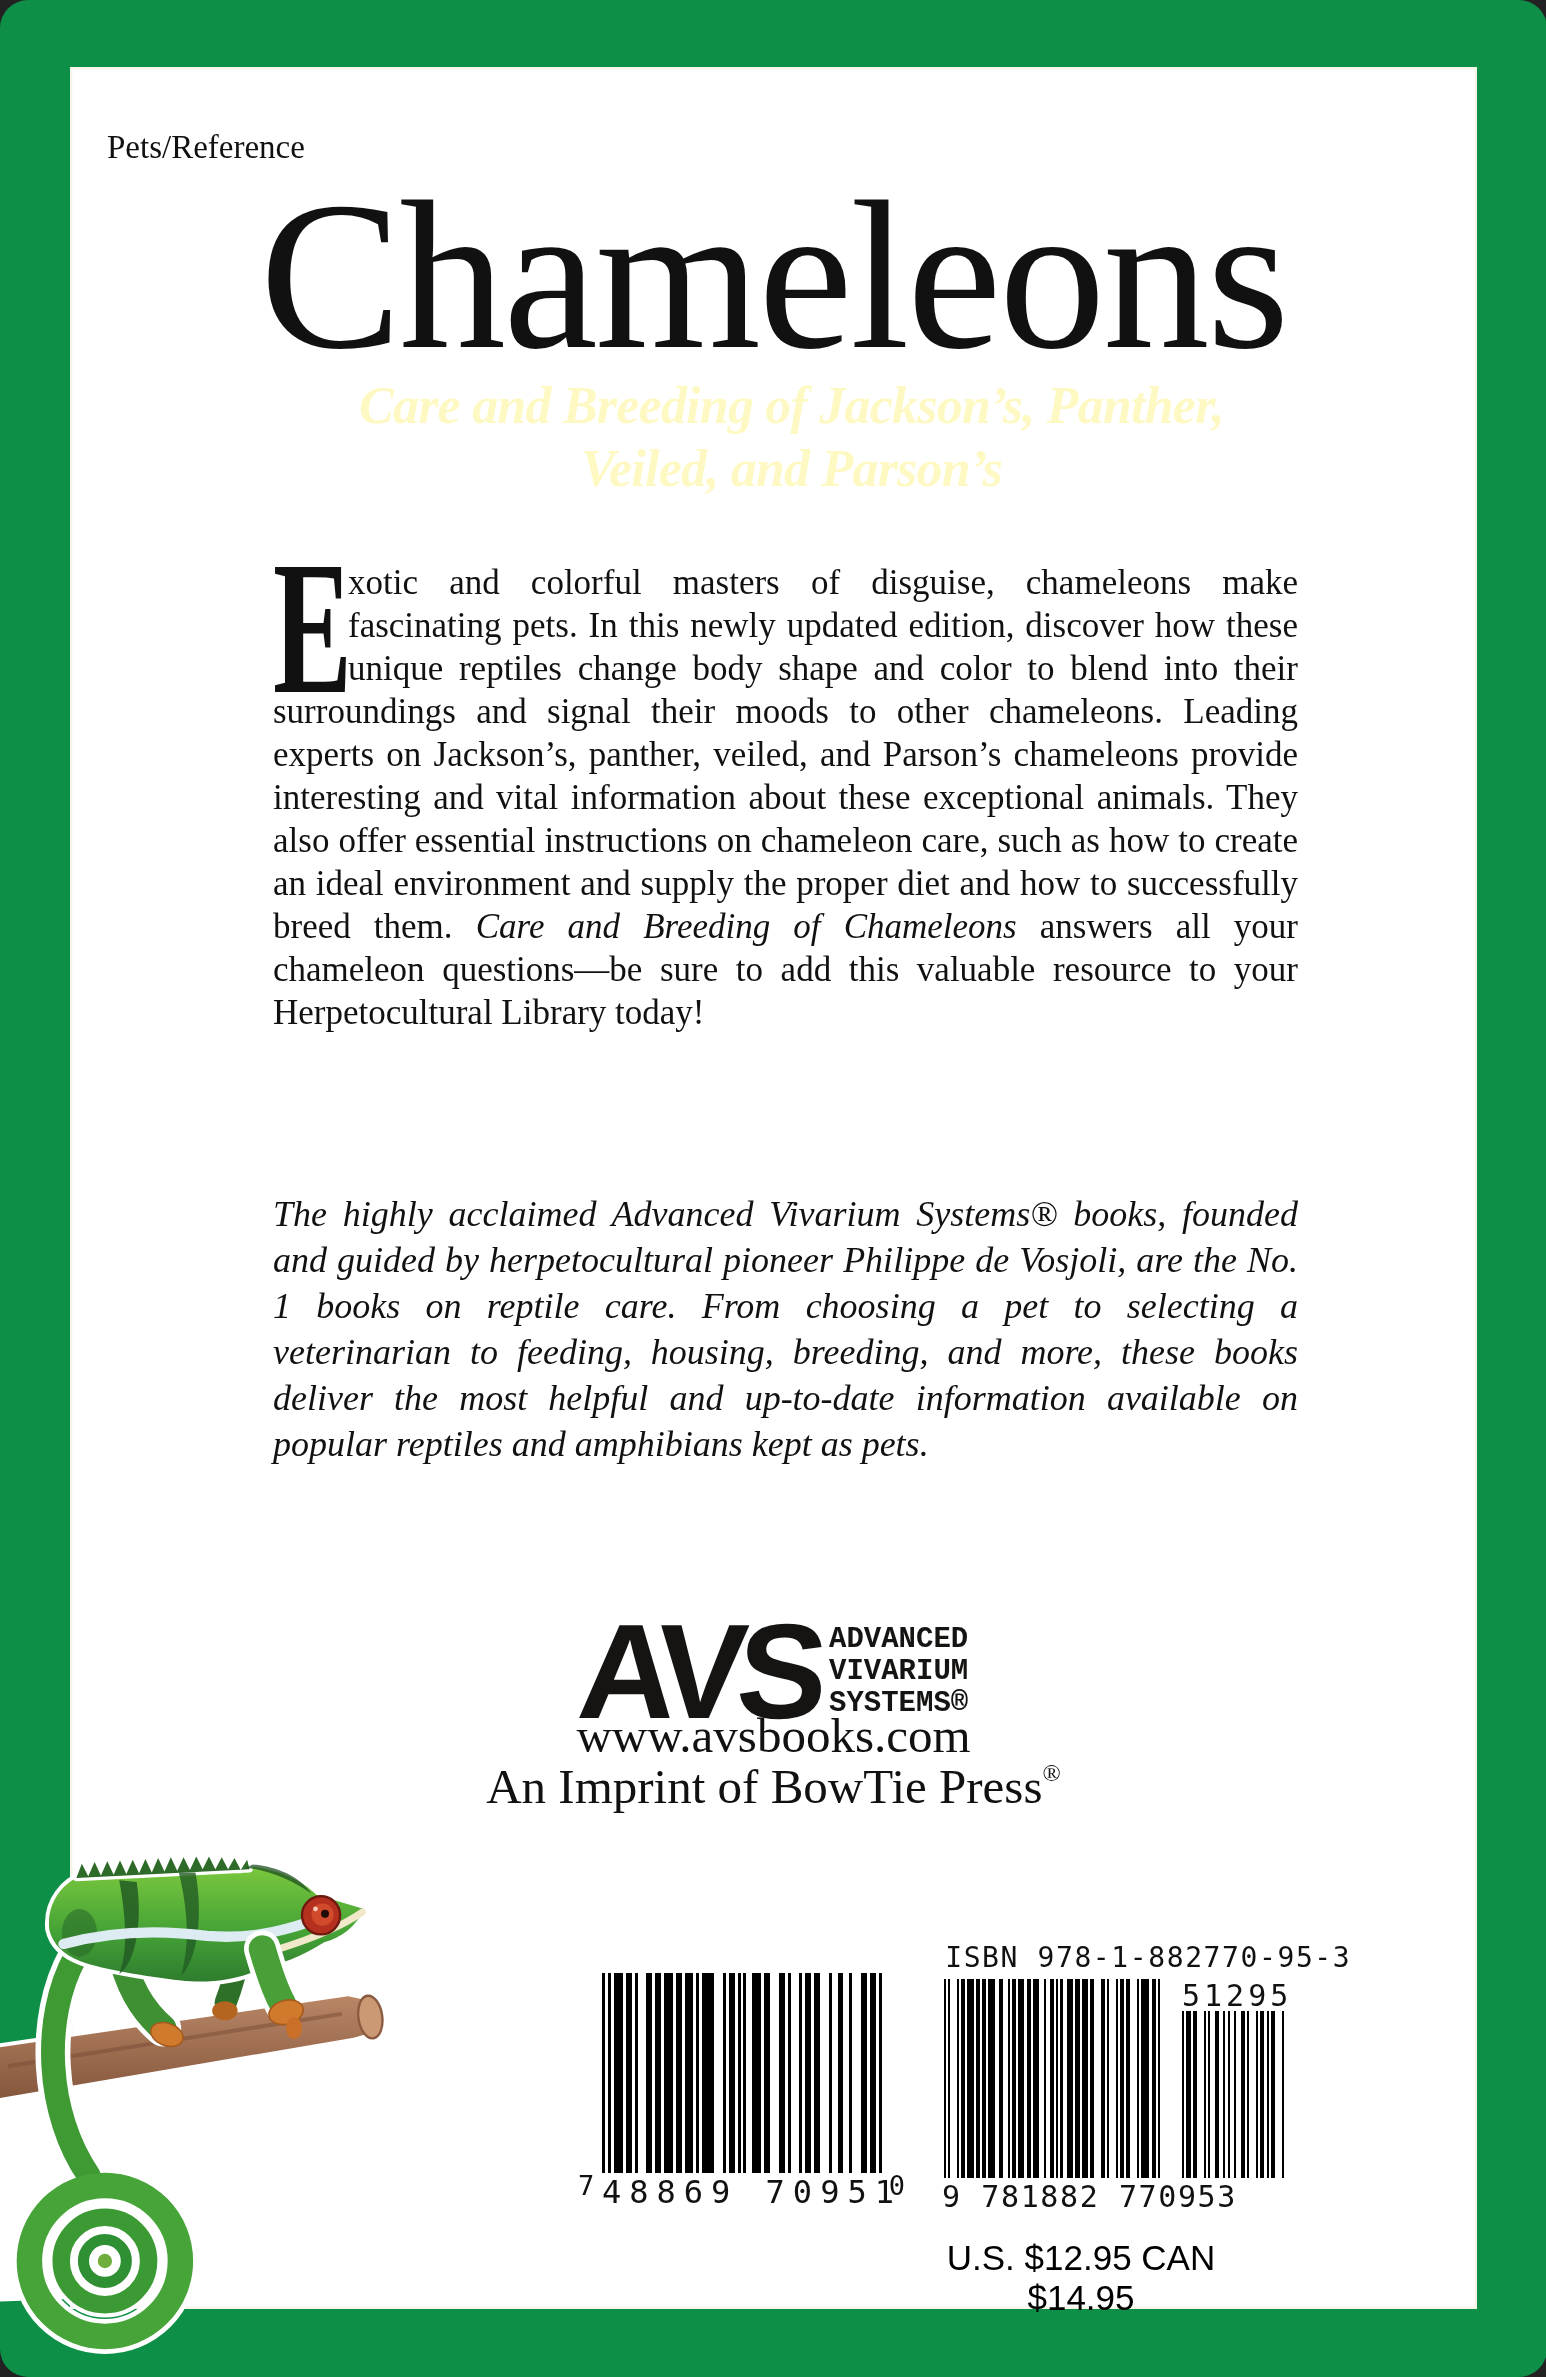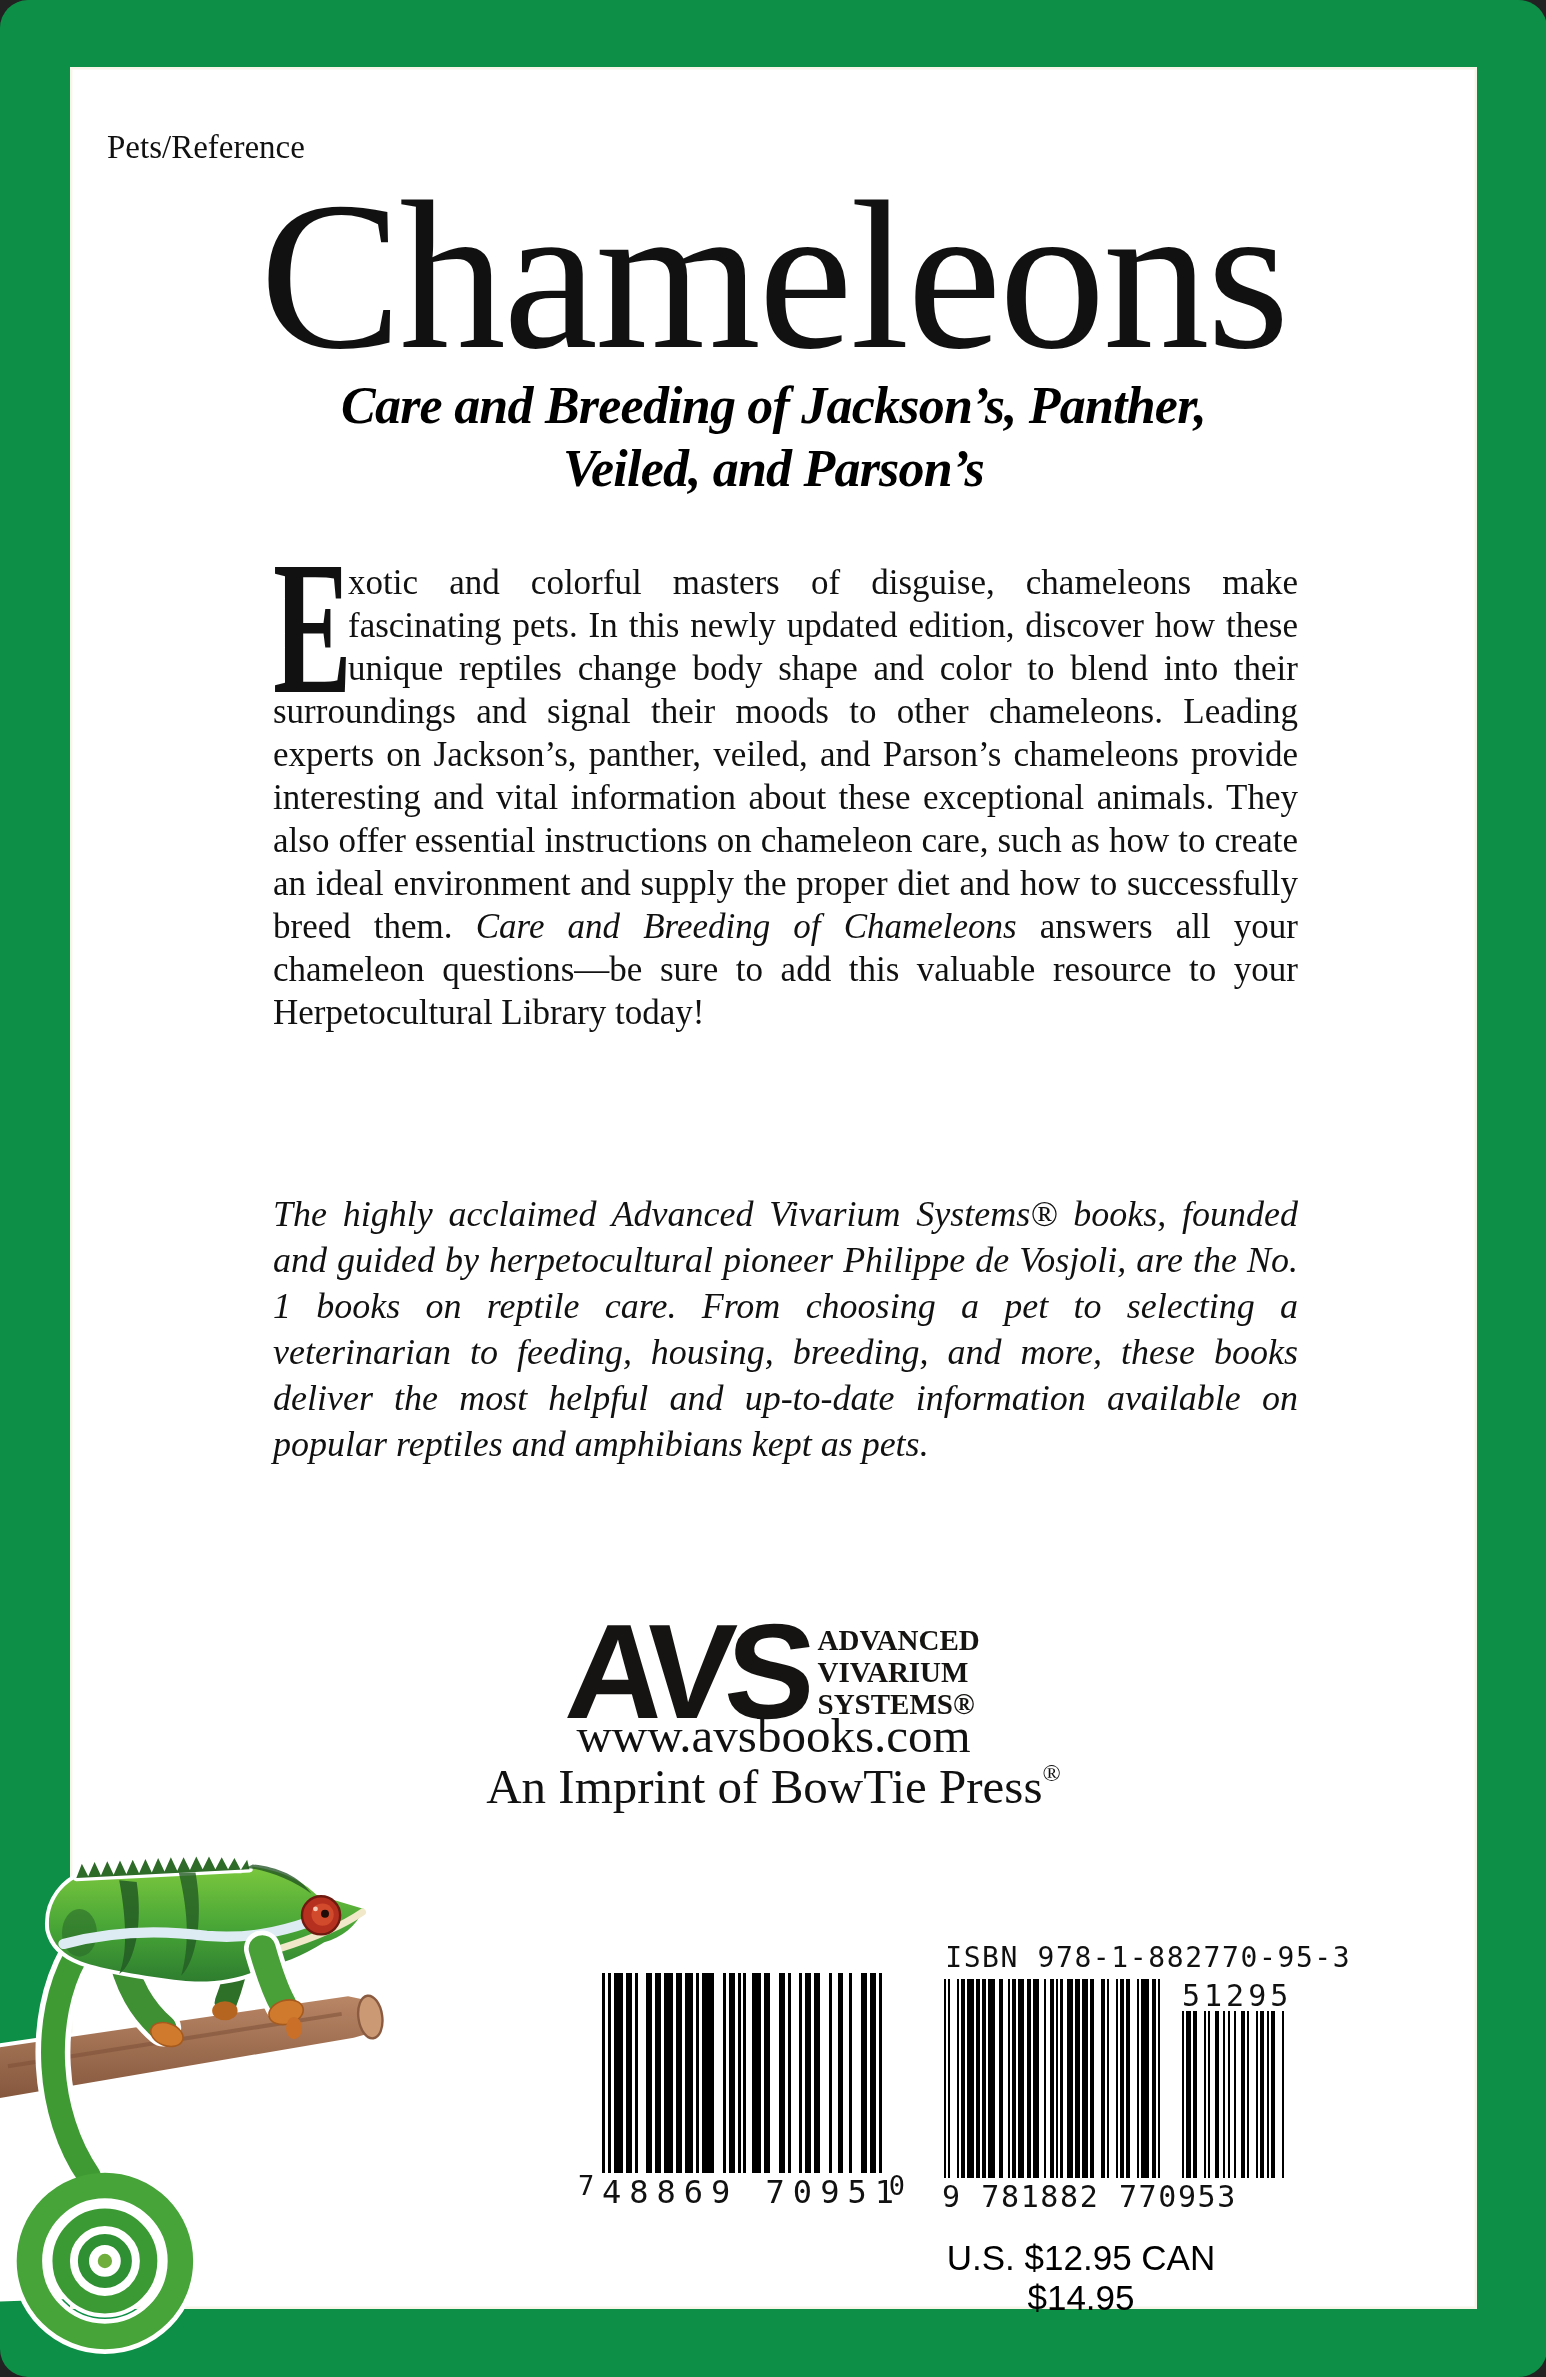--- a/index.html
+++ b/index.html
@@ -4,34 +4,34 @@
 <style>
   html,body{margin:0;padding:0;background:#222;}
   #cover{position:relative;width:1547px;height:2377px;background:#0e8f47;overflow:hidden;
          font-family:"Liberation Serif","DejaVu Serif",serif;color:#111;border-radius:28px;}
   #page{position:absolute;left:70px;top:67px;width:1407px;height:2242px;background:#ffffff;
         box-shadow:inset 0 0 0 2.4px #f7f4e8;}
   .abs{position:absolute;}
   .category{left:107px;top:129px;font-size:33px;letter-spacing:0;}
   .title{left:70px;top:169px;width:1407px;text-align:center;font-size:213px;line-height:1;
          letter-spacing:-0.012em;}
-  .subtitle{left:70px;top:374px;width:1407px;text-align:center;font-style:italic;font-weight:700;
-            font-size:52px;line-height:1.22;letter-spacing:-0.015em;color:#000000;}
+  .subtitle{left:88px;top:374px;width:1407px;text-align:center;font-style:italic;font-weight:700;
+            font-size:52px;line-height:1.22;letter-spacing:-0.015em;color:#fef9c3;}
   .intro{left:273px;top:561px;width:1025px;font-size:35px;line-height:43px;text-align:justify;}
   .dropcap{float:left;width:75px;height:127px;font-size:191px;line-height:134px;font-weight:700;
            transform:scaleX(.62);transform-origin:0 35%;}
   .intro .ital{font-style:italic;}
   .publisher{left:273px;top:1191px;width:1025px;font-size:36px;line-height:46px;
              font-style:italic;text-align:justify;}
   .logo-row{left:70px;top:1604px;width:1407px;display:flex;justify-content:center;
             align-items:center;gap:11px;}
   .logo-acronym{font-family:"Liberation Sans",sans-serif;font-weight:700;font-size:135px;
                 line-height:1;letter-spacing:-0.07em;color:#161412;transform:skewX(-4deg);}
   .logo-words{display:flex;flex-direction:column;justify-content:center;}
-  .logo-words span{font-family:Liberation Serif, serif;font-weight:700;font-size:29px;
+  .logo-words span{font-family:Liberation Mono, monospace;font-weight:700;font-size:29px;
                    line-height:32px;letter-spacing:0;color:#161412;}
   .website{left:70px;top:1707px;width:1407px;text-align:center;font-size:49px;}
   .imprint{left:70px;top:1758px;width:1407px;text-align:center;font-size:49px;}
   .imprint sup{font-size:24px;vertical-align:22px;}
   .mono{font-family:"DejaVu Sans Mono",monospace;}
   .upc-block{left:578px;top:1973px;width:327px;height:238px;}
   .upc-bars{position:absolute;left:24px;top:0;width:280px;height:200px;}
   .upc-left{position:absolute;left:0;top:197px;font-size:27px;}
   .upc-center{position:absolute;left:24px;top:200px;width:280px;text-align:center;
               font-size:32px;letter-spacing:8px;white-space:pre;}

